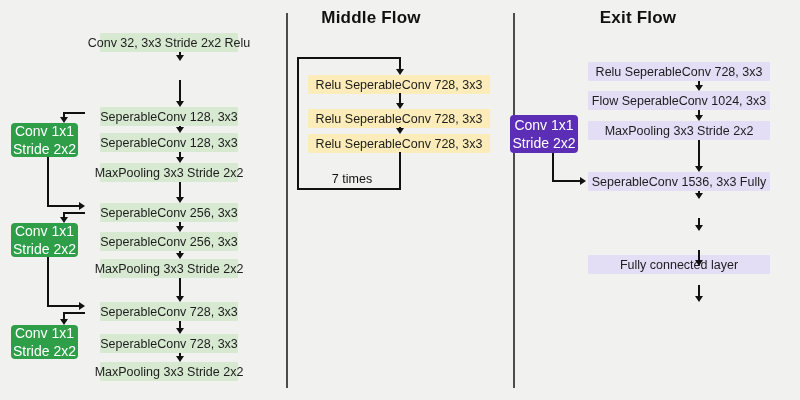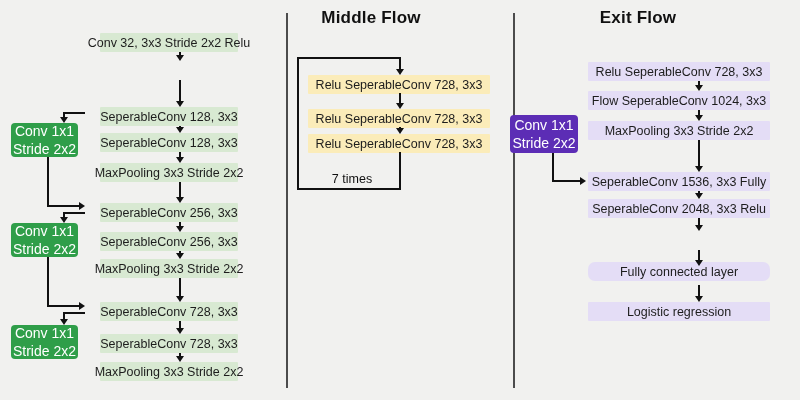--- a/index.html
+++ b/index.html
@@ -120,23 +120,21 @@
     <div class="ah-d" style="left:396px;top:103px;"></div>
   <div class="vline" style="left:399px;top:127px;height:1px;"></div>
     <div class="ah-d" style="left:396px;top:128px;"></div>
 
   <div class="loop-label" style="left:320px;top:172px;">7 times</div>
 
   <div class="lbox purple" style="top:62px;">Relu SeperableConv 728, 3x3</div>
   <div class="lbox purple" style="top:91px;">Flow SeperableConv 1024, 3x3</div>
   <div class="lbox purple" style="top:121px;">MaxPooling 3x3 Stride 2x2</div>
   <div class="lbox purple" style="top:172px;">SeperableConv 1536, 3x3 Fully</div>
-  <div class="lbox purple" style="top:199px;">SeperableConv 2048, 3x3 Relu</div>
-  <div class="lbox purple" style="top:262px;border-radius:7px;">Fully connected layer</div>
-  <div class="lbox purple" style="top:302px;">Logistic regression</div>
+  <div class="lbox purple" style="top:255px;">Fully connected layer</div>
 
   <div class="dbox dpurple" style="top:115px;">Conv 1x1
 Stride 2x2</div>
 
   <div class="vline" style="left:552px;top:153px;height:29px;"></div>
   <div class="hline" style="left:552px;top:180px;width:28px;"></div>
   <div class="ah-r" style="left:580px;top:177px;"></div>
 
   <div class="vline" style="left:698px;top:81px;height:4px;"></div>
     <div class="ah-d" style="left:695px;top:85px;"></div>

